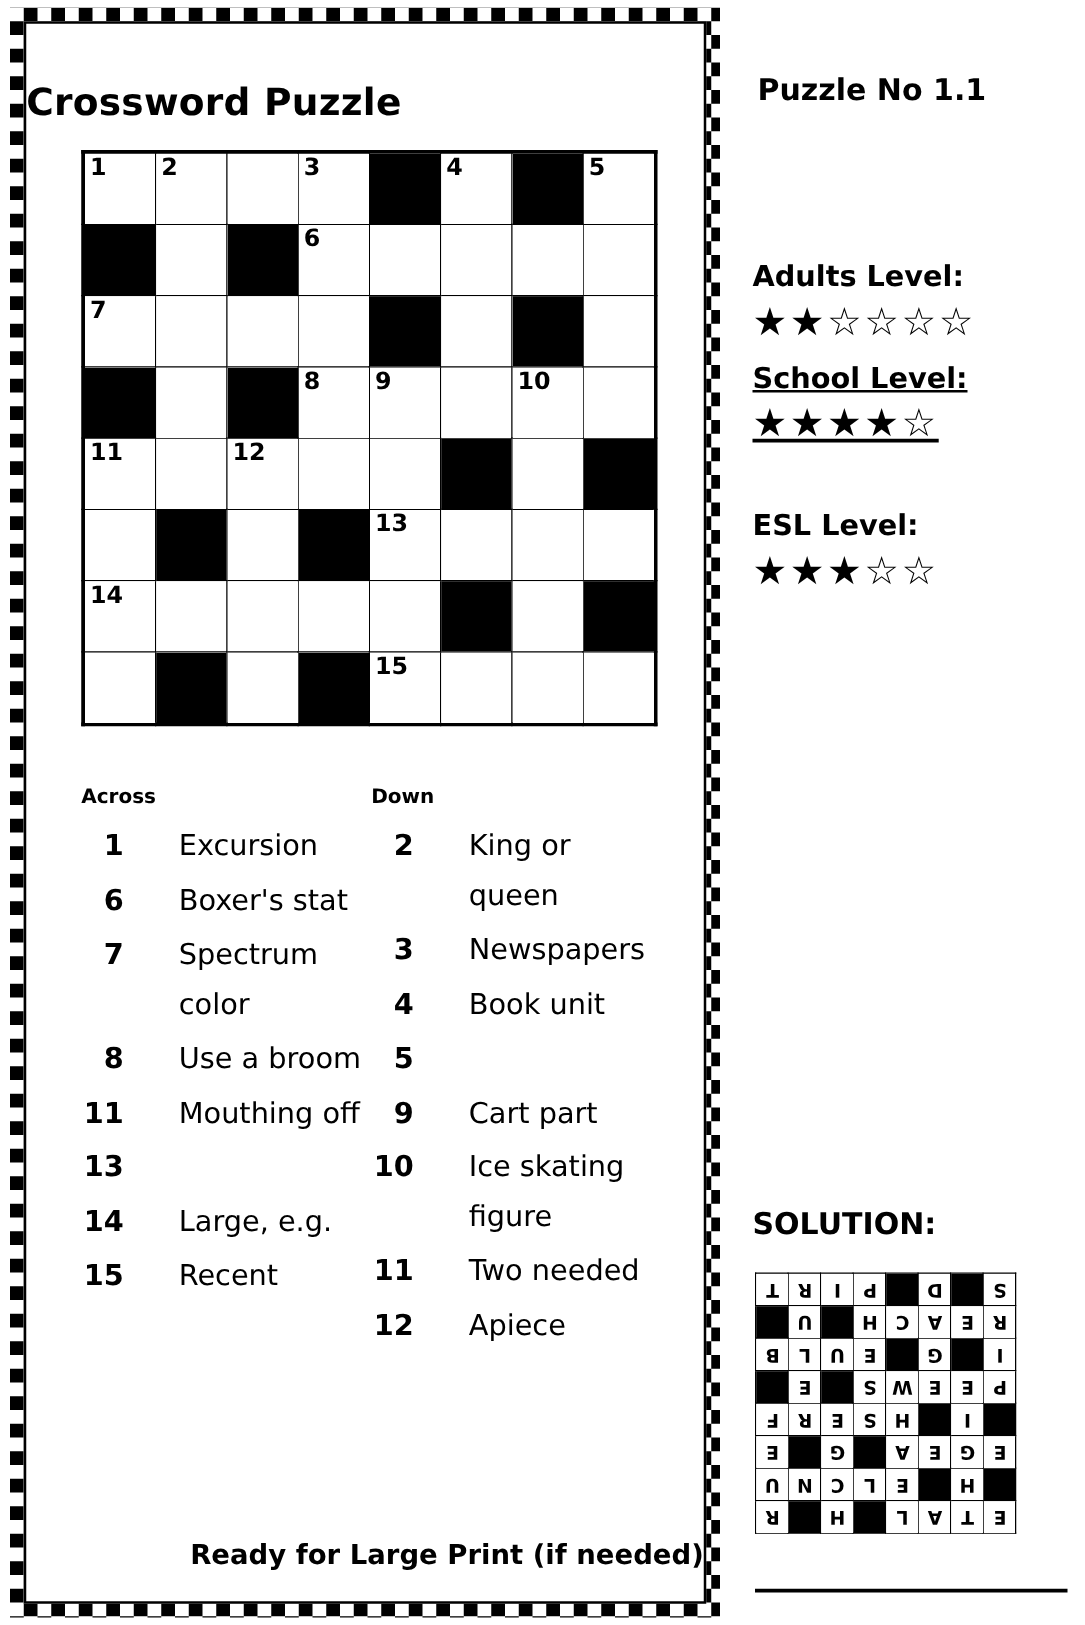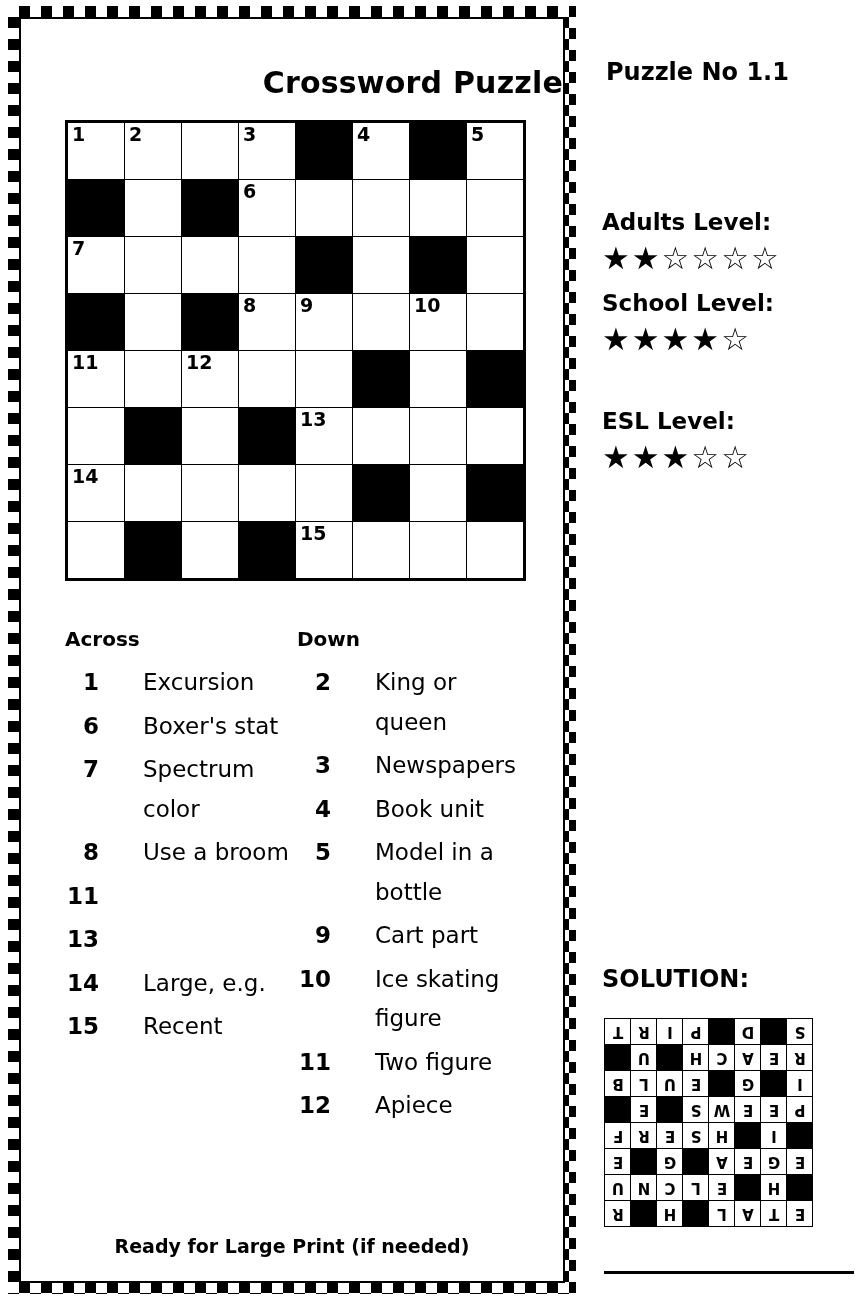--- a/index.html
+++ b/index.html
@@ -32,21 +32,21 @@
   #left-inner {
     background: #ffffff;
     width: 100%;
     height: 100%;
     box-sizing: border-box;
     border: 2px solid #000;
     position: relative;
   }
 
   #puzzle-title {
-    text-align: right;
+    text-align: left;
     font-size: 30px;
     font-weight: bold;
     margin-top: 46px;
     letter-spacing: 0.2px;
   }
 
   
   #grid-wrap {
     position: absolute;
     left: 44px;
@@ -84,21 +84,21 @@
     left: 44px;
     top: 608px;
     width: 480px;
     display: flex;
     flex-direction: row;
   }
   .clue-col {
     width: 232px;
   }
   .clue-head {
-    font-size: 20px;
+    font-size: 16px;
     font-weight: bold;
     margin-bottom: 12px;
   }
   .clue-row {
     display: flex;
     flex-direction: row;
     align-items: flex-start;
     margin-bottom: 4px;
     font-size: 23px;
     line-height: 1.72;
@@ -113,22 +113,22 @@
   }
   .clue-text {
     flex: 1 1 auto;
     margin-left: 36px;
   }
 
   #footer-note {
     position: absolute;
     bottom: 24px;
     width: 100%;
-    text-align: center;
-    font-size: 19px;
+    text-align: right;
+    font-size: 22px;
     font-weight: bold;
   }
 
   
   #right-panel {
     position: absolute;
     left: 598px;
     top: 0;
     width: 262px;
     height: 1300px;
@@ -338,20 +338,21 @@
             <div class="clue-row">
               <span class="clue-num">7</span>
               <span class="clue-text">Spectrum color</span>
             </div>
             <div class="clue-row">
               <span class="clue-num">8</span>
               <span class="clue-text">Use a broom</span>
             </div>
             <div class="clue-row">
               <span class="clue-num">11</span>
+              <span class="clue-text">Mouthing off</span>
             </div>
             <div class="clue-row">
               <span class="clue-num">13</span>
             </div>
             <div class="clue-row">
               <span class="clue-num">14</span>
               <span class="clue-text">Large, e.g.</span>
             </div>
             <div class="clue-row">
               <span class="clue-num">15</span>
@@ -369,54 +370,53 @@
             <div class="clue-row">
               <span class="clue-num">3</span>
               <span class="clue-text">Newspapers</span>
             </div>
             <div class="clue-row">
               <span class="clue-num">4</span>
               <span class="clue-text">Book unit</span>
             </div>
             <div class="clue-row">
               <span class="clue-num">5</span>
-              <span class="clue-text">Model in a bottle</span>
             </div>
             <div class="clue-row">
               <span class="clue-num">9</span>
               <span class="clue-text">Cart part</span>
             </div>
             <div class="clue-row">
               <span class="clue-num">10</span>
               <span class="clue-text">Ice skating figure</span>
             </div>
             <div class="clue-row">
               <span class="clue-num">11</span>
-              <span class="clue-text">Two figure</span>
+              <span class="clue-text">Two needed</span>
             </div>
             <div class="clue-row">
               <span class="clue-num">12</span>
               <span class="clue-text">Apiece</span>
             </div>
           </div>
       </div>
     </div>
 
     <div id="footer-note">Ready for Large Print (if needed)</div>
   </div>
 </div>
 
 <div id="right-panel">
   <div id="puzzle-no">Puzzle No 1.1</div>
   <div id="levels-host">
       <div class="level-block" style="top: 170px; margin-top: 39px;">
         <div class="level-label">Adults Level:</div>
         <div class="stars">★★☆☆☆☆</div>
       </div>
-      <div class="level-block" style="top: 290px;">
+      <div class="level-block" style="top: 290px; text-decoration: underline;">
         <div class="level-label">School Level:</div>
         <div class="stars">★★★★☆</div>
       </div>
       <div class="level-block" style="top: 408px;">
         <div class="level-label">ESL Level:</div>
         <div class="stars">★★★☆☆</div>
       </div>
     </div>
 
   <div id="solution-label">SOLUTION:</div>

